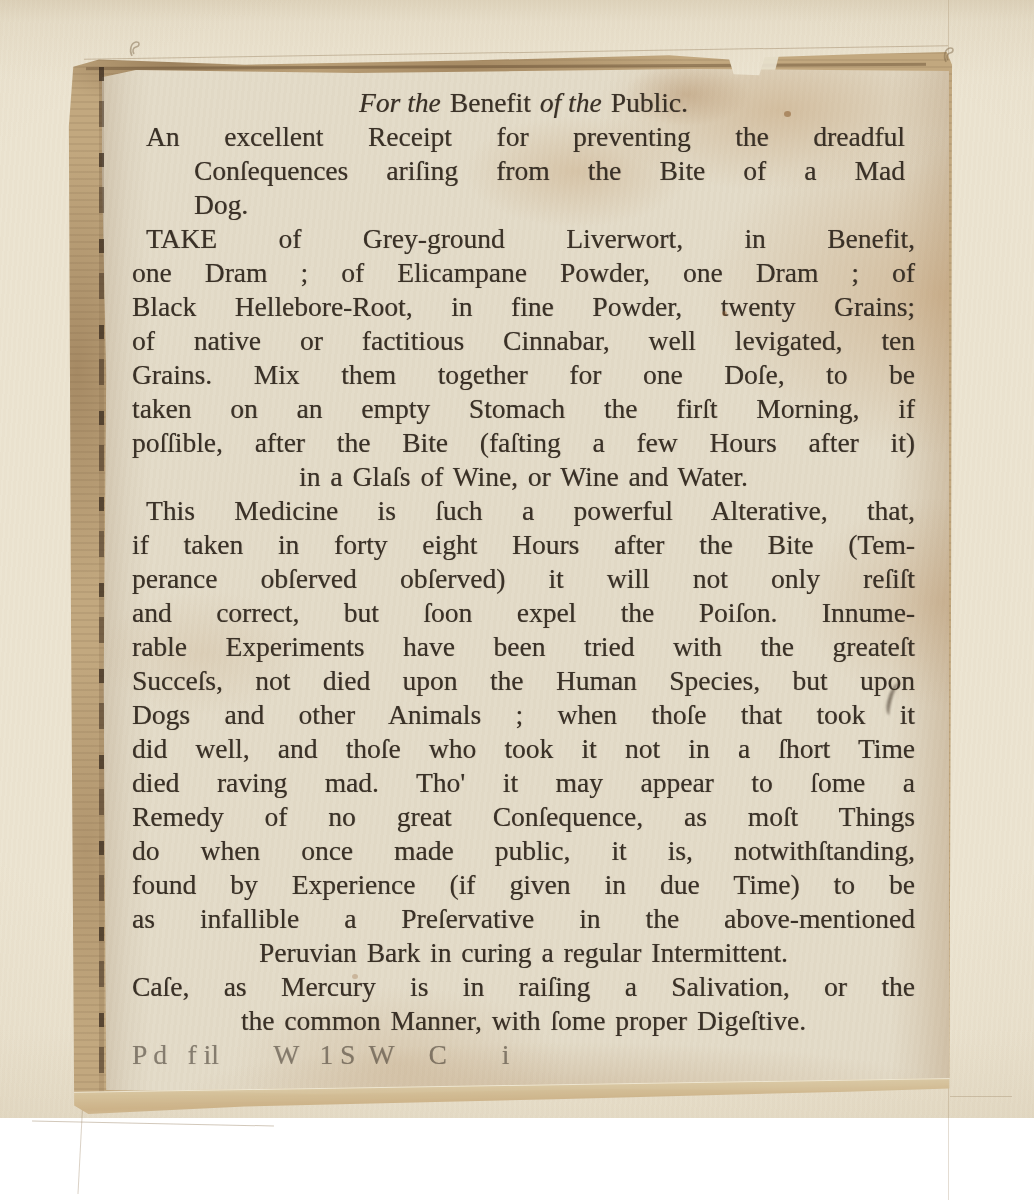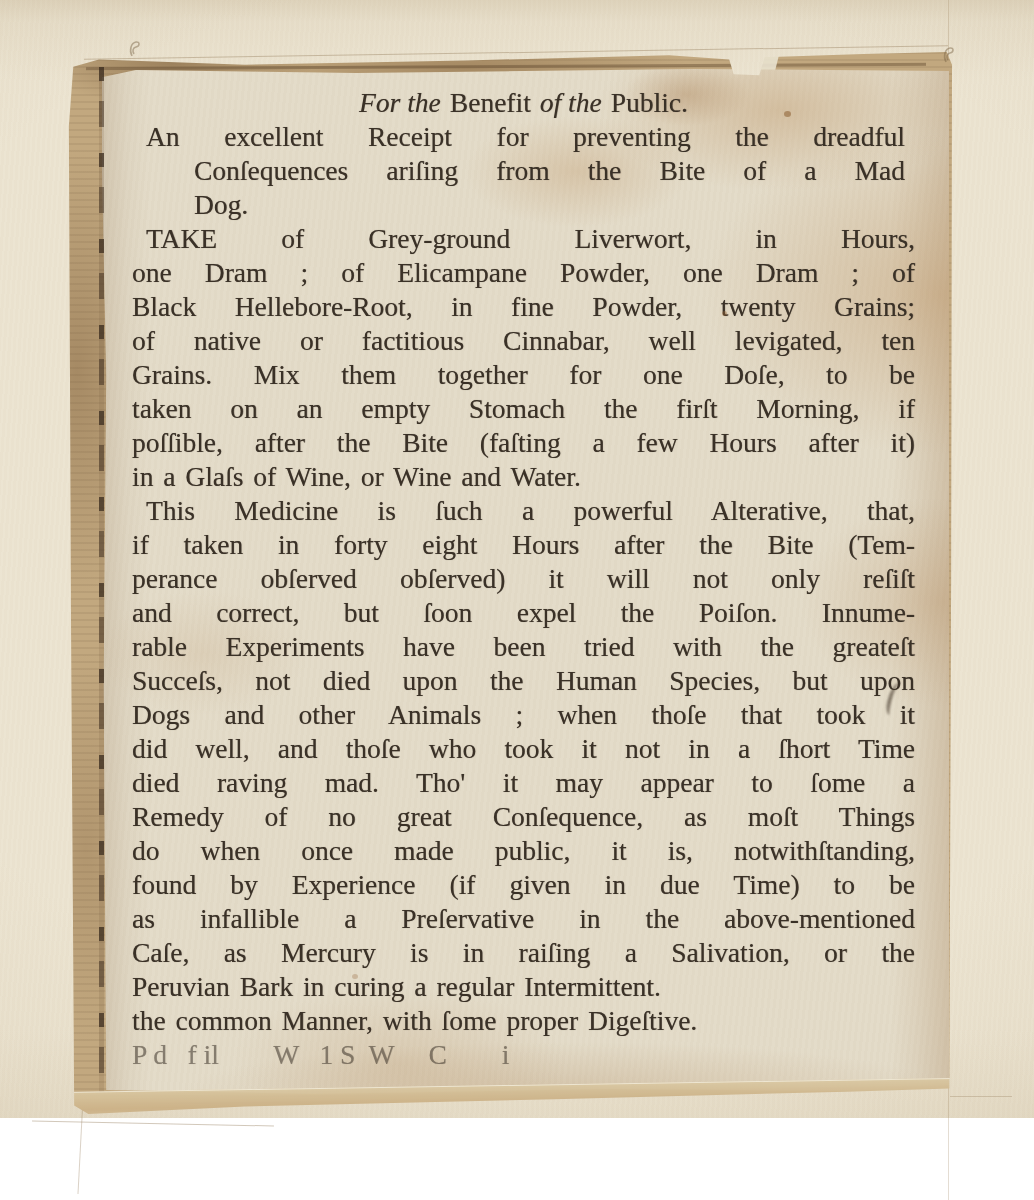--- a/index.html
+++ b/index.html
@@ -74,21 +74,21 @@
   .text{position:relative;padding:17px 34px 0 30px;color:var(--ink);
     font-size:27.5px;line-height:34px;
     text-shadow:0.3px 0.3px 0.7px rgba(52,42,32,.55);}
   .line{min-height:34px;}
   .just{text-align:justify;text-align-last:justify;font-family:Liberation Serif, serif;}
   .center{text-align:center;}
   .it{font-style:italic;}
   .ind{text-indent:14px;}
   .hang{padding-left:62px;padding-right:10px;}
   .h1{padding-left:14px;padding-right:10px;}
-  .endline{word-spacing:3px;}
+  .endline{word-spacing:3px;text-align:center;}
   .tseg{margin-right:.33em;}
   .tseg:last-child{margin-right:0;}
   .cut{height:15px;overflow:hidden;opacity:.55;white-space:pre;filter:blur(.3px);
     text-align:left;text-align-last:left;}
 
   
   .ink-smudge{position:absolute;left:820px;top:630px;width:10px;height:34px;z-index:4;
     border-left:4px solid rgba(58,45,32,.55);border-radius:60% 0 0 40%;
     transform:rotate(14deg);filter:blur(.8px);}
   .fox{position:absolute;border-radius:50%;z-index:4;filter:blur(.6px);}
@@ -125,43 +125,43 @@
 
     <div class="paper">
       <div class="text">
         <div class="line center">
           <span class="tseg it">For the</span><span class="tseg">Benefit</span><span class="tseg it">of the</span><span class="tseg">Public.</span>
         </div>
         <div>
             <div class="line h1 just">An excellent Receipt for preventing the dreadful</div>
             <div class="line hang just">Conſequences ariſing from the Bite of a Mad</div>
             <div class="line hang">Dog.</div>
-            <div class="line ind just">TAKE of Grey-ground Liverwort, in Hours,</div>
+            <div class="line ind just">TAKE of Grey-ground Liverwort, in Benefit,</div>
             <div class="line just">one Dram ; of Elicampane Powder, one Dram ; of</div>
             <div class="line just">Black Hellebore-Root, in fine Powder, twenty Grains;</div>
             <div class="line just">of native or factitious Cinnabar, well levigated, ten</div>
             <div class="line just">Grains. Mix them together for one Doſe, to be</div>
             <div class="line just">taken on an empty Stomach the firſt Morning, if</div>
             <div class="line just">poſſible, after the Bite (faſting a few Hours after it)</div>
             <div class="line endline">in a Glaſs of Wine, or Wine and Water.</div>
             <div class="line ind just">This Medicine is ſuch a powerful Alterative, that,</div>
             <div class="line just">if taken in forty eight Hours after the Bite (Tem-</div>
             <div class="line just">perance obſerved obſerved) it will not only reſiſt</div>
             <div class="line just">and correct, but ſoon expel the Poiſon. Innume-</div>
             <div class="line just">rable Experiments have been tried with the greateſt</div>
             <div class="line just">Succeſs, not died upon the Human Species, but upon</div>
             <div class="line just">Dogs and other Animals ; when thoſe that took it</div>
             <div class="line just">did well, and thoſe who took it not in a ſhort Time</div>
             <div class="line just">died raving mad. Tho' it may appear to ſome a</div>
             <div class="line just">Remedy of no great Conſequence, as moſt Things</div>
             <div class="line just">do when once made public, it is, notwithſtanding,</div>
             <div class="line just">found by Experience (if given in due Time) to be</div>
             <div class="line just">as infallible a Preſervative in the above-mentioned</div>
+            <div class="line endline">Peruvian Bark in curing a regular Intermittent.</div>
             <div class="line just">Caſe, as Mercury is in raiſing a Salivation, or the</div>
-            <div class="line endline">Peruvian Bark in curing a regular Intermittent.</div>
             <div class="line endline">the common Manner, with ſome proper Digeſtive.</div>
           </div>
         <div class="line cut">P d   f il        W   1 S  W     C        i</div>
       </div>
       <div class="fox fox1"></div>
       <div class="fox fox2"></div>
       <div class="fox fox3"></div>
     </div>
 
     <div class="ink-smudge"></div>

